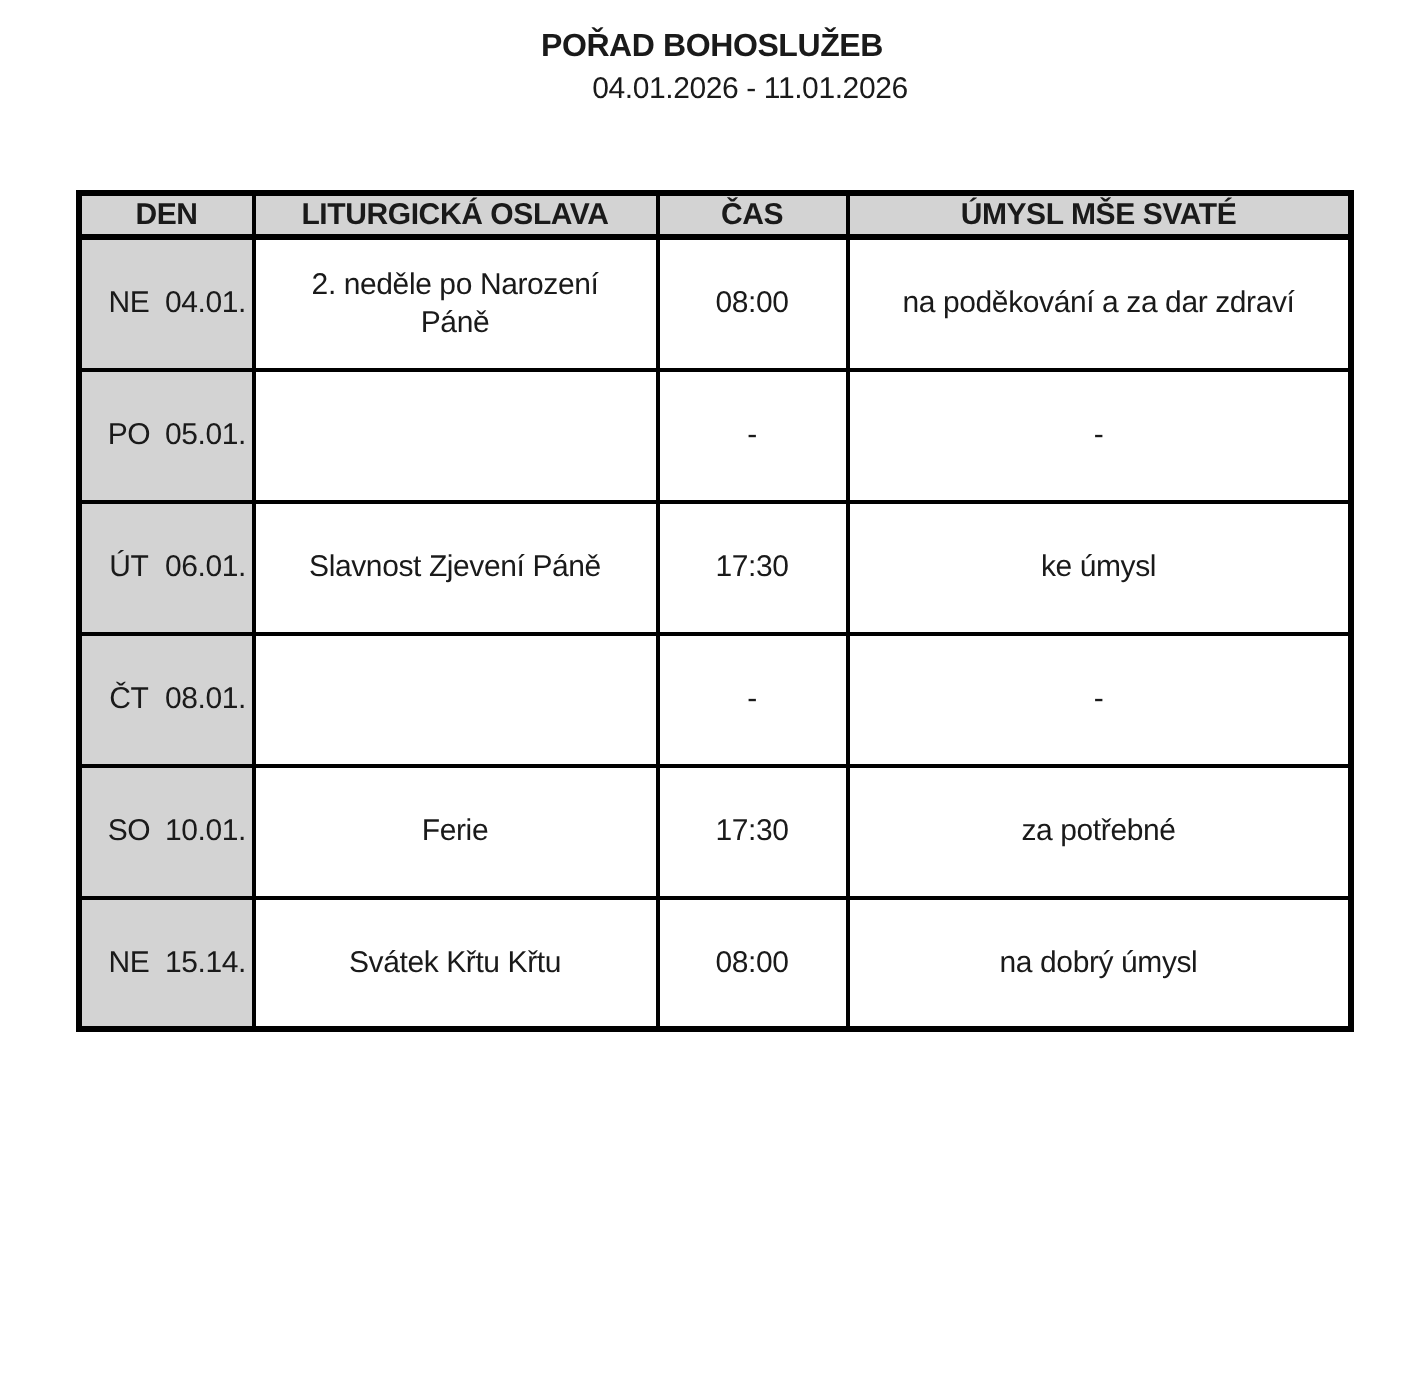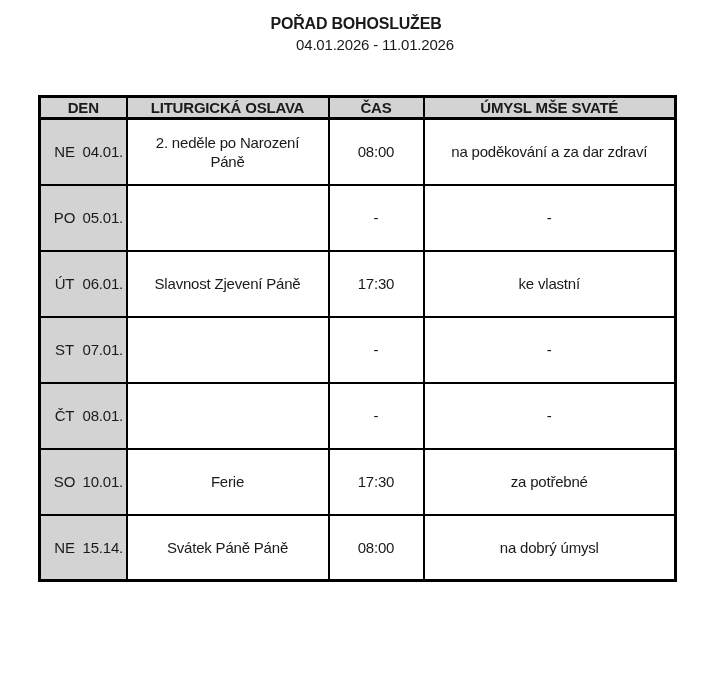--- a/index.html
+++ b/index.html
@@ -118,47 +118,41 @@
     <td class="day-cell"><span class="day-abbr">PO</span><span>05.01.</span></td>
     <td class="celebration-cell"></td>
     <td class="time-cell">-</td>
     <td class="intention-cell">-</td>
   </tr>
 
   <tr>
     <td class="day-cell"><span class="day-abbr">ÚT</span><span>06.01.</span></td>
     <td class="celebration-cell">Slavnost Zjevení Páně</td>
     <td class="time-cell">17:30</td>
-    <td class="intention-cell">ke vlastní</td>
+    <td class="intention-cell">ke úmysl</td>
   </tr>
 
-  <tr>
-    <td class="day-cell"><span class="day-abbr">ST</span><span>07.01.</span></td>
-    <td class="celebration-cell"></td>
-    <td class="time-cell">-</td>
-    <td class="intention-cell">-</td>
-  </tr>
 
   <tr>
     <td class="day-cell"><span class="day-abbr">ČT</span><span>08.01.</span></td>
     <td class="celebration-cell"></td>
     <td class="time-cell">-</td>
     <td class="intention-cell">-</td>
   </tr>
 
 
   <tr>
     <td class="day-cell"><span class="day-abbr">SO</span><span>10.01.</span></td>
     <td class="celebration-cell">Ferie</td>
     <td class="time-cell">17:30</td>
     <td class="intention-cell">za potřebné</td>
   </tr>
 
   <tr>
     <td class="day-cell"><span class="day-abbr">NE</span><span>15.14.</span></td>
-    <td class="celebration-cell">Svátek Páně Páně</td>
+    <td class="celebration-cell">Svátek Křtu Křtu</td>
     <td class="time-cell">08:00</td>
     <td class="intention-cell">na dobrý úmysl</td>
   </tr>
 </tbody>
   </table>
 
 </div>
 
 </body></html>

